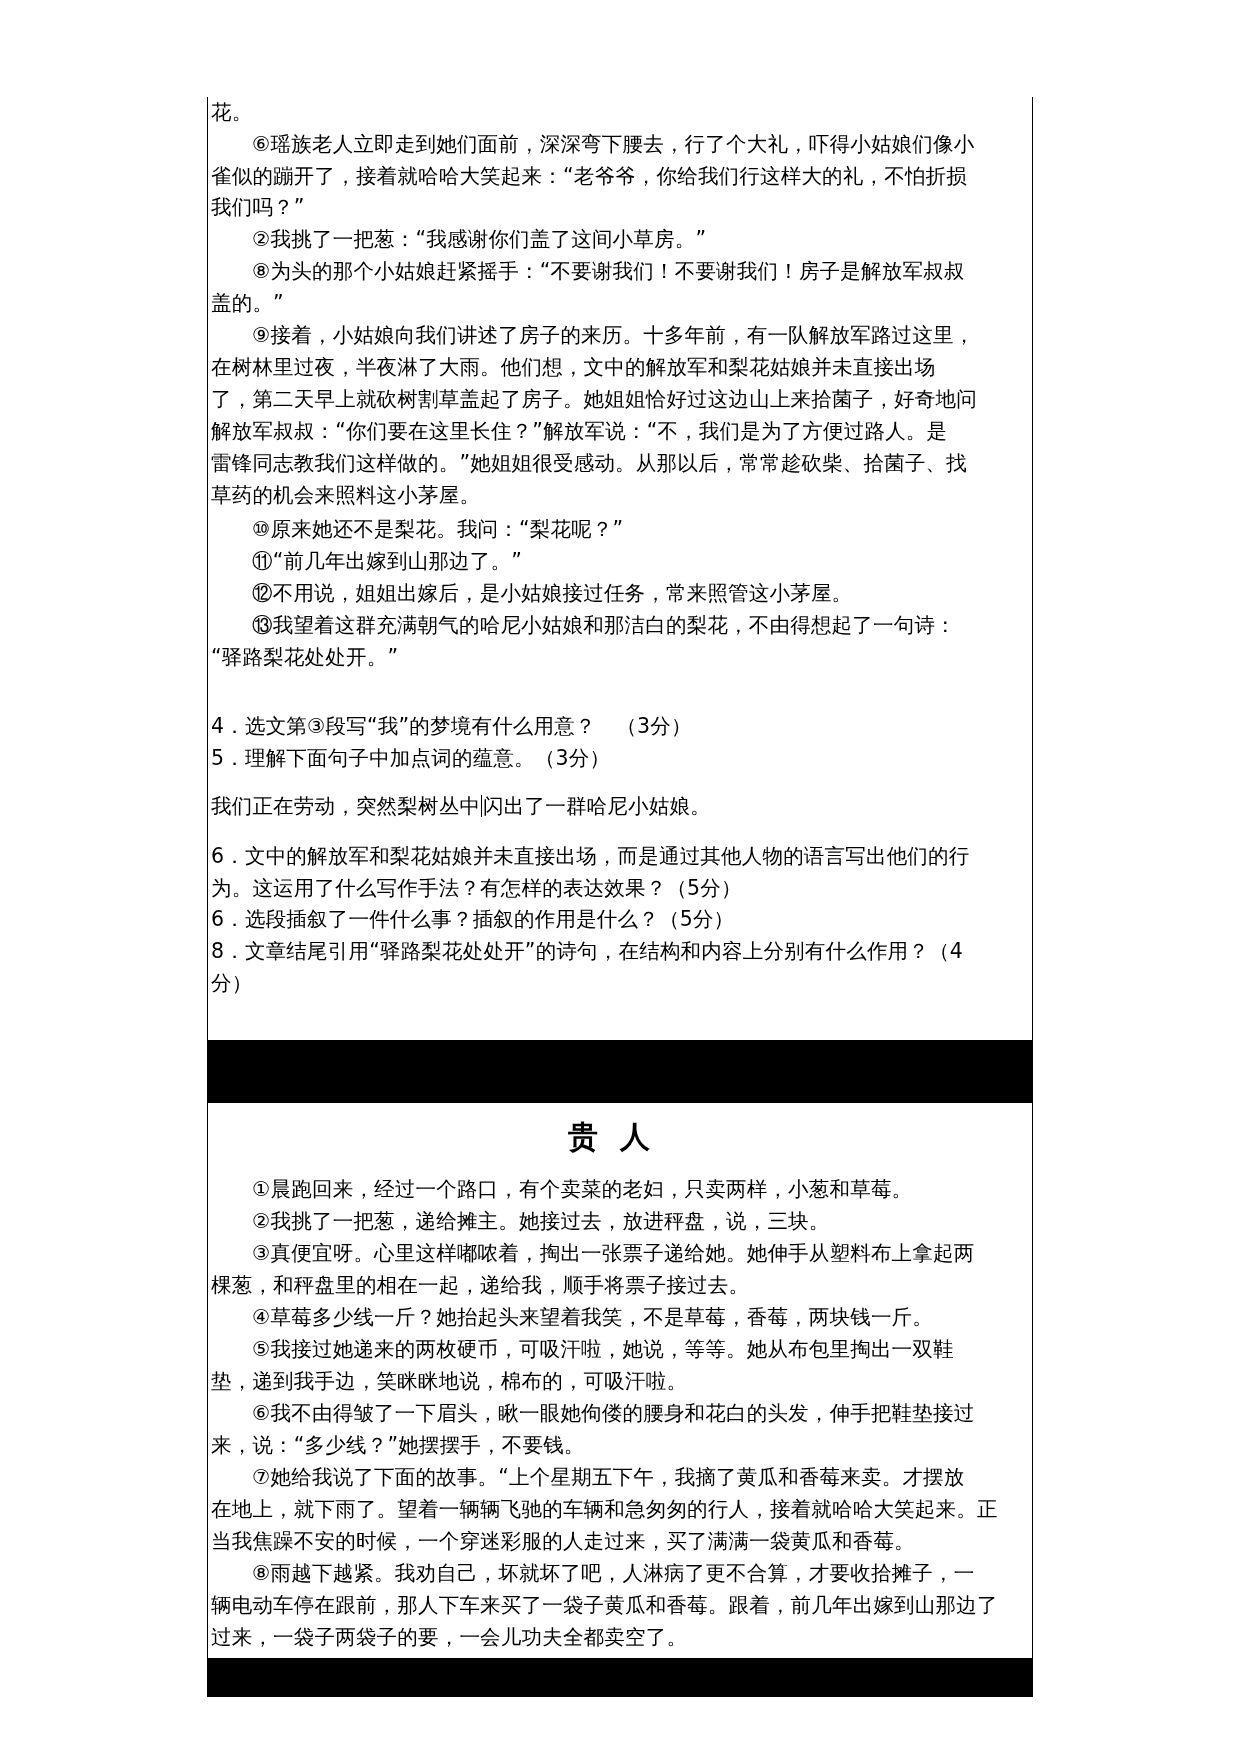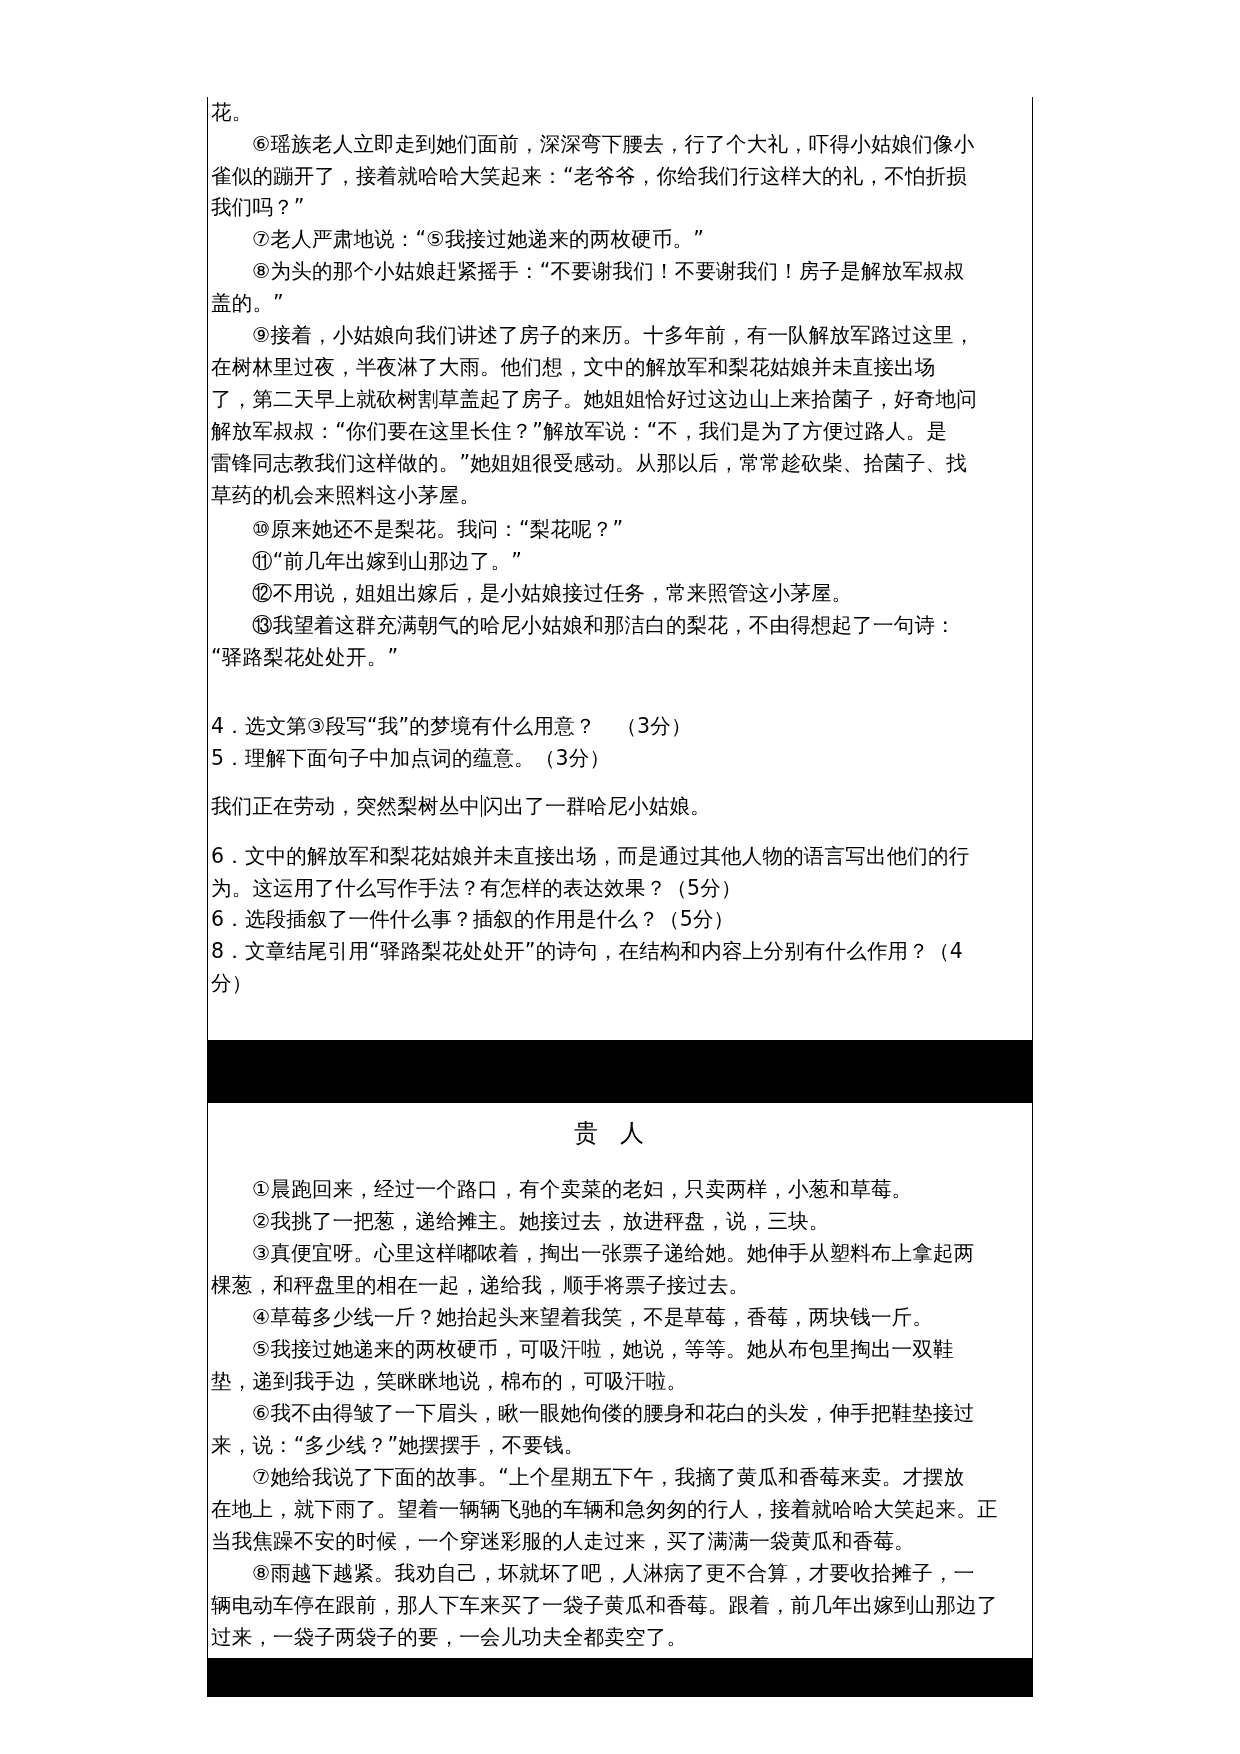--- a/index.html
+++ b/index.html
@@ -3,34 +3,34 @@
 <meta charset="utf-8">
 <style>
   html, body { margin: 0; padding: 0; background: #ffffff; }
   body { width: 1240px; height: 1754px; position: relative; overflow: hidden;
          font-family: "DejaVu Sans", "Liberation Sans", sans-serif; color: #000; }
   .page { position: absolute; left: 207px; top: 97px; width: 826px; height: 1600px;
           border-left: 1.5px solid #000; border-right: 1.5px solid #000; box-sizing: border-box; }
   .line { position: absolute; left: 3px; white-space: nowrap; font-size: 20.5px; line-height: 33px; letter-spacing: 0.2px; }
   .indent { left: 44px; text-align: center; }
   .band { position: absolute; left: -1px; right: -1px; background: #000; }
-  .title { position: absolute; left: 0; right: 0; text-align: center; font-size: 24px; font-weight: normal; letter-spacing: 22px; }
+  .title { position: absolute; left: 0; right: 0; text-align: center; font-size: 30px; font-weight: bold; letter-spacing: 22px; }
   .cursor { display: inline-block; width: 1px; height: 22px; background: #000; vertical-align: -4px; margin: 0 1px; }
 </style>
 </head>
 <body>
 
 <div class="page">
 
   <div>
     <div class="line" style="top:-1px">花。</div>
     <div class="line indent" style="top:31px">⑥瑶族老人立即走到她们面前，深深弯下腰去，行了个大礼，吓得小姑娘们像小</div>
     <div class="line" style="top:63px">雀似的蹦开了，接着就哈哈大笑起来：“老爷爷，你给我们行这样大的礼，不怕折损</div>
     <div class="line" style="top:94px">我们吗？”</div>
-    <div class="line indent" style="top:126px">⑦老人严肃地说：“⑤我接过她递来的两枚硬币。”</div>
+    <div class="line indent" style="top:126px">②我挑了一把葱：“我感谢你们盖了这间小草房。”</div>
     <div class="line indent" style="top:158px">⑧为头的那个小姑娘赶紧摇手：“不要谢我们！不要谢我们！房子是解放军叔叔</div>
     <div class="line" style="top:190px">盖的。”</div>
     <div class="line indent" style="top:222px">⑨接着，小姑娘向我们讲述了房子的来历。十多年前，有一队解放军路过这里，</div>
     <div class="line" style="top:254px">在树林里过夜，半夜淋了大雨。他们想，文中的解放军和梨花姑娘并未直接出场</div>
     <div class="line" style="top:286px">了，第二天早上就砍树割草盖起了房子。她姐姐恰好过这边山上来拾菌子，好奇地问</div>
     <div class="line" style="top:318px">解放军叔叔：“你们要在这里长住？”解放军说：“不，我们是为了方便过路人。是</div>
     <div class="line" style="top:350px">雷锋同志教我们这样做的。”她姐姐很受感动。从那以后，常常趁砍柴、拾菌子、找</div>
     <div class="line" style="top:382px">草药的机会来照料这小茅屋。</div>
     <div class="line indent" style="top:416px">⑩原来她还不是梨花。我问：“梨花呢？”</div>
     <div class="line indent" style="top:448px">⑪“前几年出嫁到山那边了。”</div>

